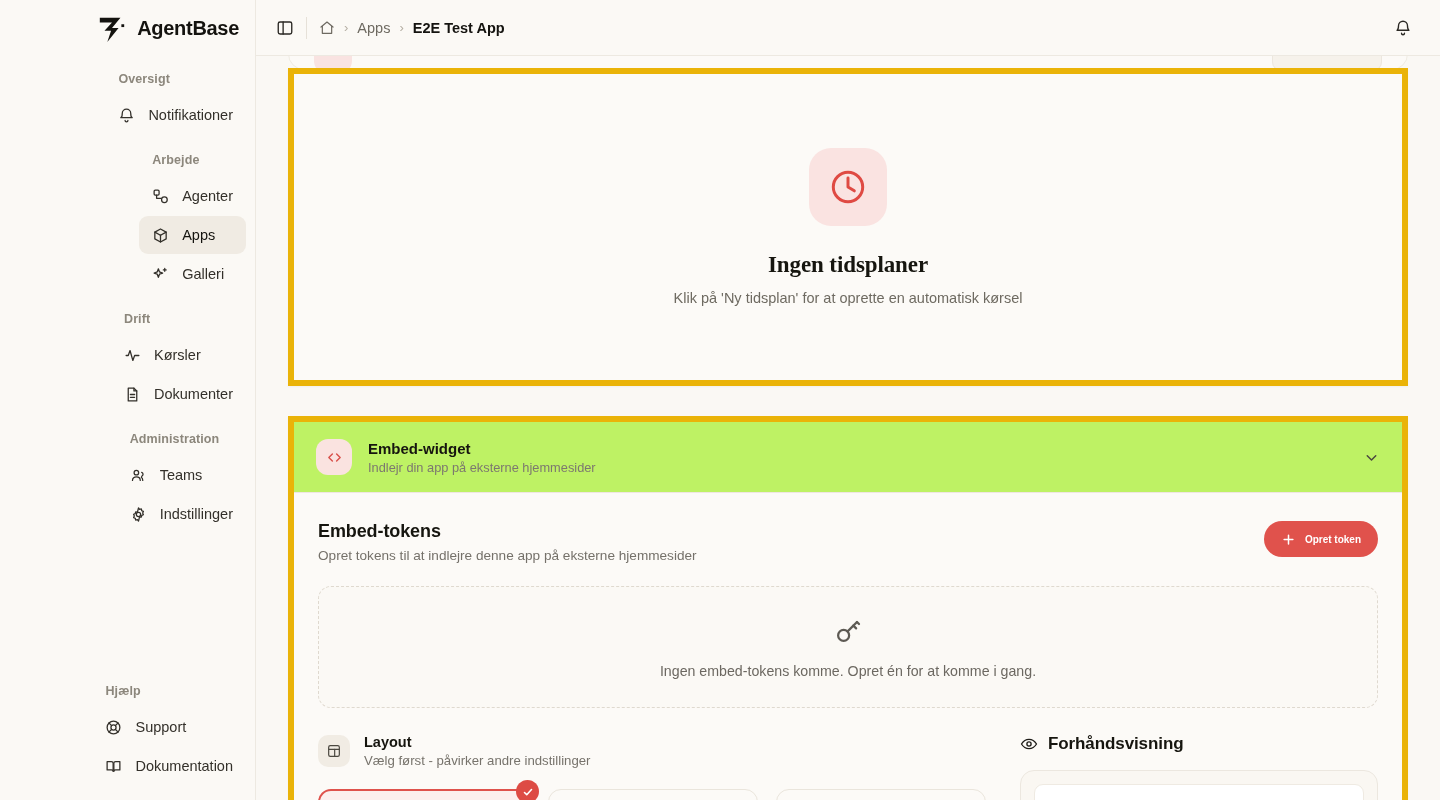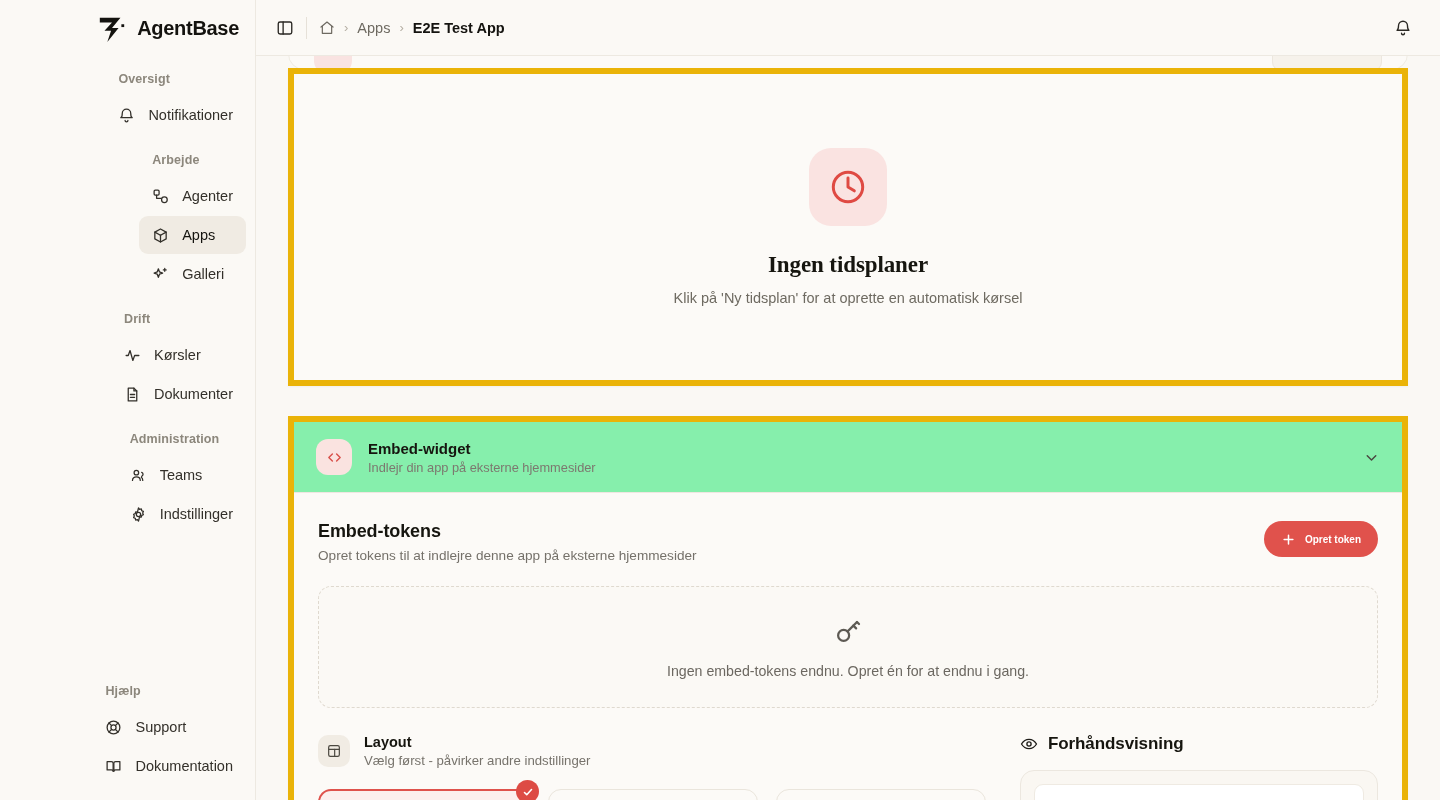--- a/index.html
+++ b/index.html
@@ -126,21 +126,21 @@
     font-size: 23px; font-weight: 700; color: #16150F; letter-spacing: -0.1px;
     margin-bottom: 12px;
   }
   .empty-sub { font-size: 14.5px; color: #6E6A61; }
 
   
   .embed-card { margin-top: 30px; overflow: hidden; }
   .accordion-head {
     display: flex; align-items: center; gap: 16px;
     padding: 17px 22px; cursor: pointer;
-    background: #86efac;
+    background: #bef264;
     border-bottom: 1px solid #F0E6E2;
   }
   .accordion-badge {
     width: 36px; height: 36px; flex: 0 0 36px; border-radius: 12px;
     background: #FAE3E0; display: flex; align-items: center; justify-content: center;
     color: #D9514B;
   }
   .accordion-text { display: flex; flex-direction: column; gap: 3px; }
   .accordion-title { font-size: 15px; font-weight: 700; color: #16150F; }
   .accordion-sub { font-size: 12.8px; color: #7C786F; }
@@ -429,21 +429,21 @@
             </button>
           </div>
 
           <div class="dashed-box">
             <svg class="key-ico" width="30" height="30" viewBox="0 0 24 24" fill="none" stroke="currentColor" stroke-width="1.8" stroke-linecap="round" stroke-linejoin="round">
               <circle cx="8.5" cy="15.5" r="4.4"></circle>
                 <path d="M11.7 12.3L19 5"></path>
                 <path d="M16.3 7.7l2.2 2.2"></path>
                 <path d="M19.2 4.8l1.6 1.6"></path>
             </svg>
-            <div class="dashed-text">Ingen embed-tokens endnu. Opret én for at endnu i gang.</div>
+            <div class="dashed-text">Ingen embed-tokens komme. Opret én for at komme i gang.</div>
           </div>
 
           <div class="lp-row">
 
             <div class="lp-left">
               <div class="sub-head">
                 <div class="sub-badge">
                   <svg width="16" height="16" viewBox="0 0 24 24" fill="none" stroke="currentColor" stroke-width="1.8" stroke-linecap="round" stroke-linejoin="round">
                     <rect x="4" y="4" width="16" height="16" rx="2.4"></rect>
                       <path d="M4 9.5h16"></path>

